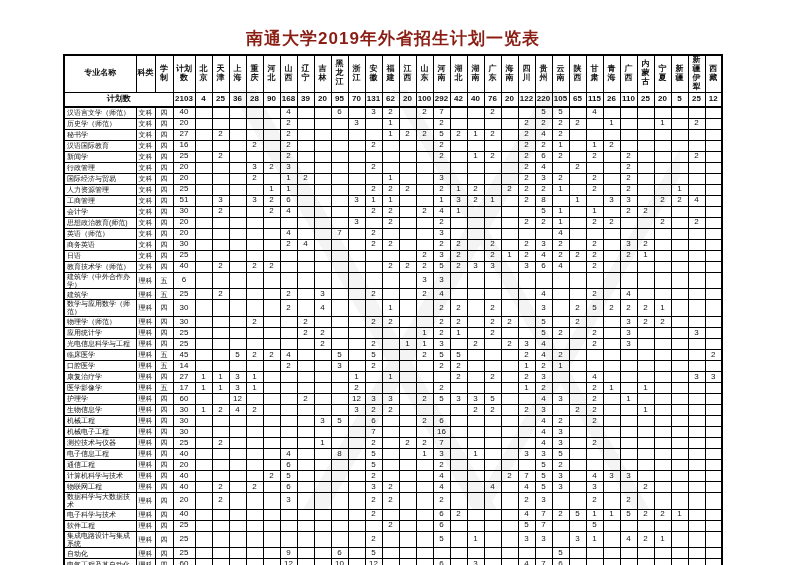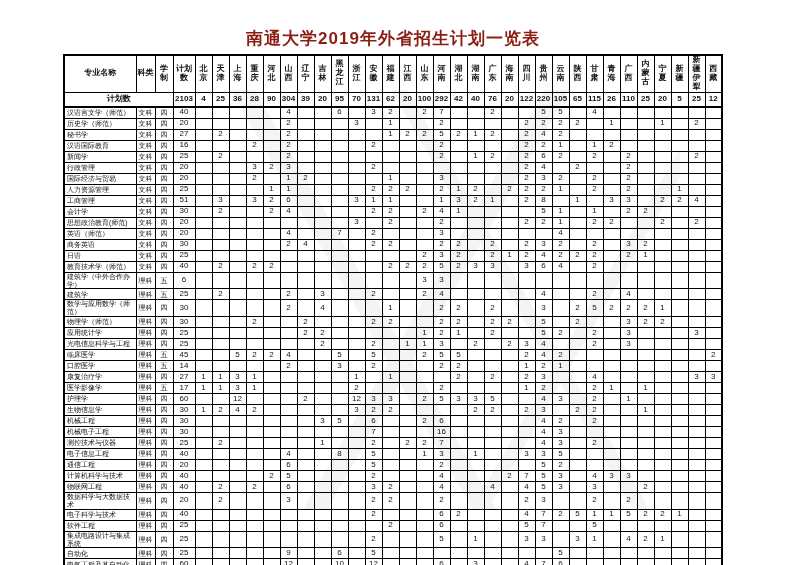--- a/index.html
+++ b/index.html
@@ -123,21 +123,21 @@
     </thead>
   <tbody>
       <tr class="totals">
         <td colspan="3">计划数</td>
         <td class="plan-cell">2103</td>
         <td class="value-cell">4</td>
         <td class="value-cell">25</td>
         <td class="value-cell">36</td>
         <td class="value-cell">28</td>
         <td class="value-cell">90</td>
-        <td class="value-cell">304</td>
+        <td class="value-cell">168</td>
         <td class="value-cell">39</td>
         <td class="value-cell">20</td>
         <td class="value-cell">95</td>
         <td class="value-cell">70</td>
         <td class="value-cell">131</td>
         <td class="value-cell">62</td>
         <td class="value-cell">20</td>
         <td class="value-cell">100</td>
         <td class="value-cell">292</td>
         <td class="value-cell">42</td>

